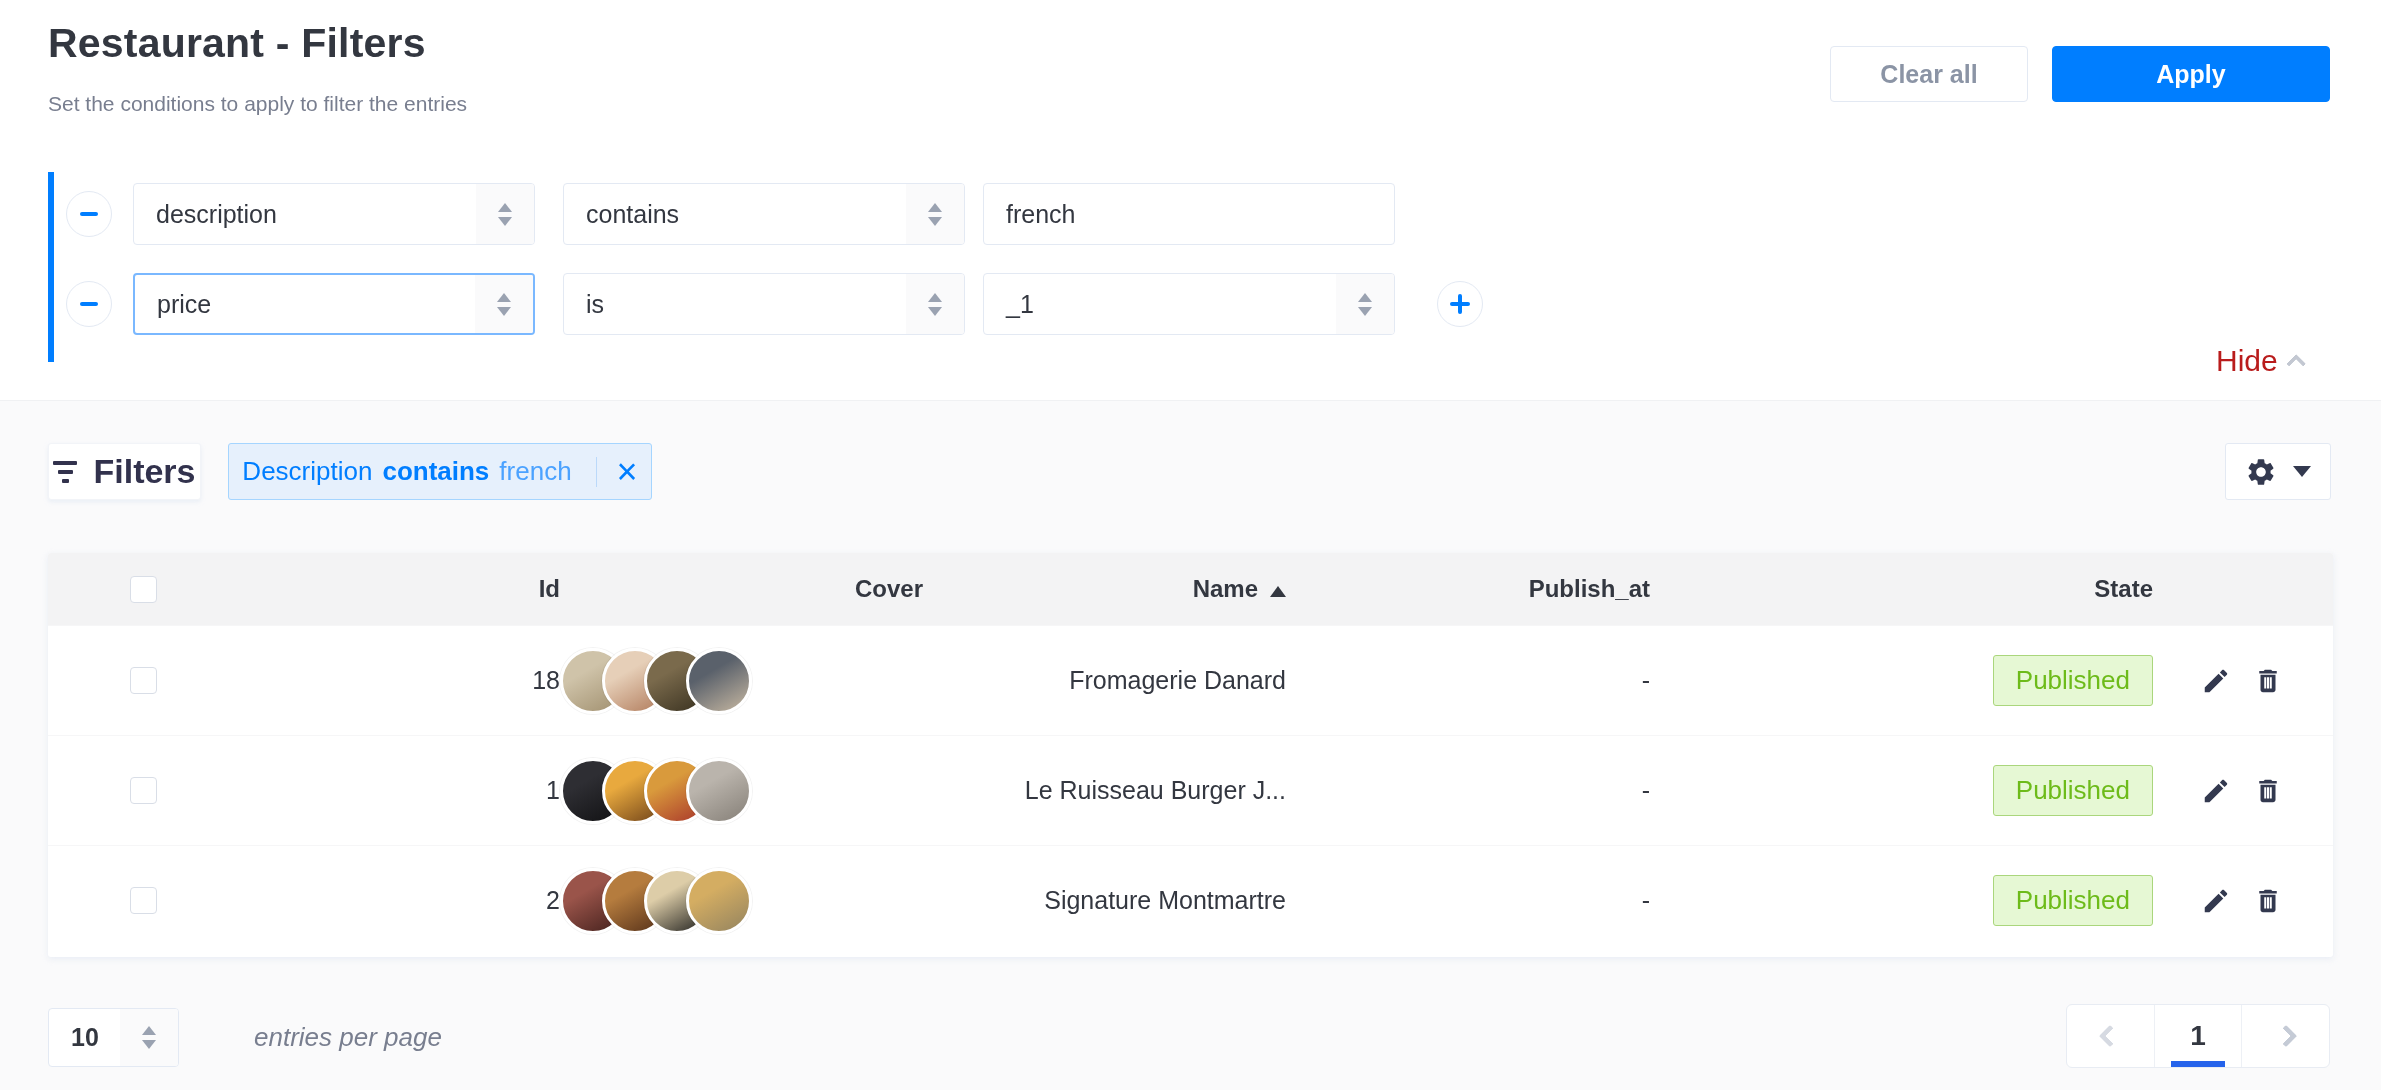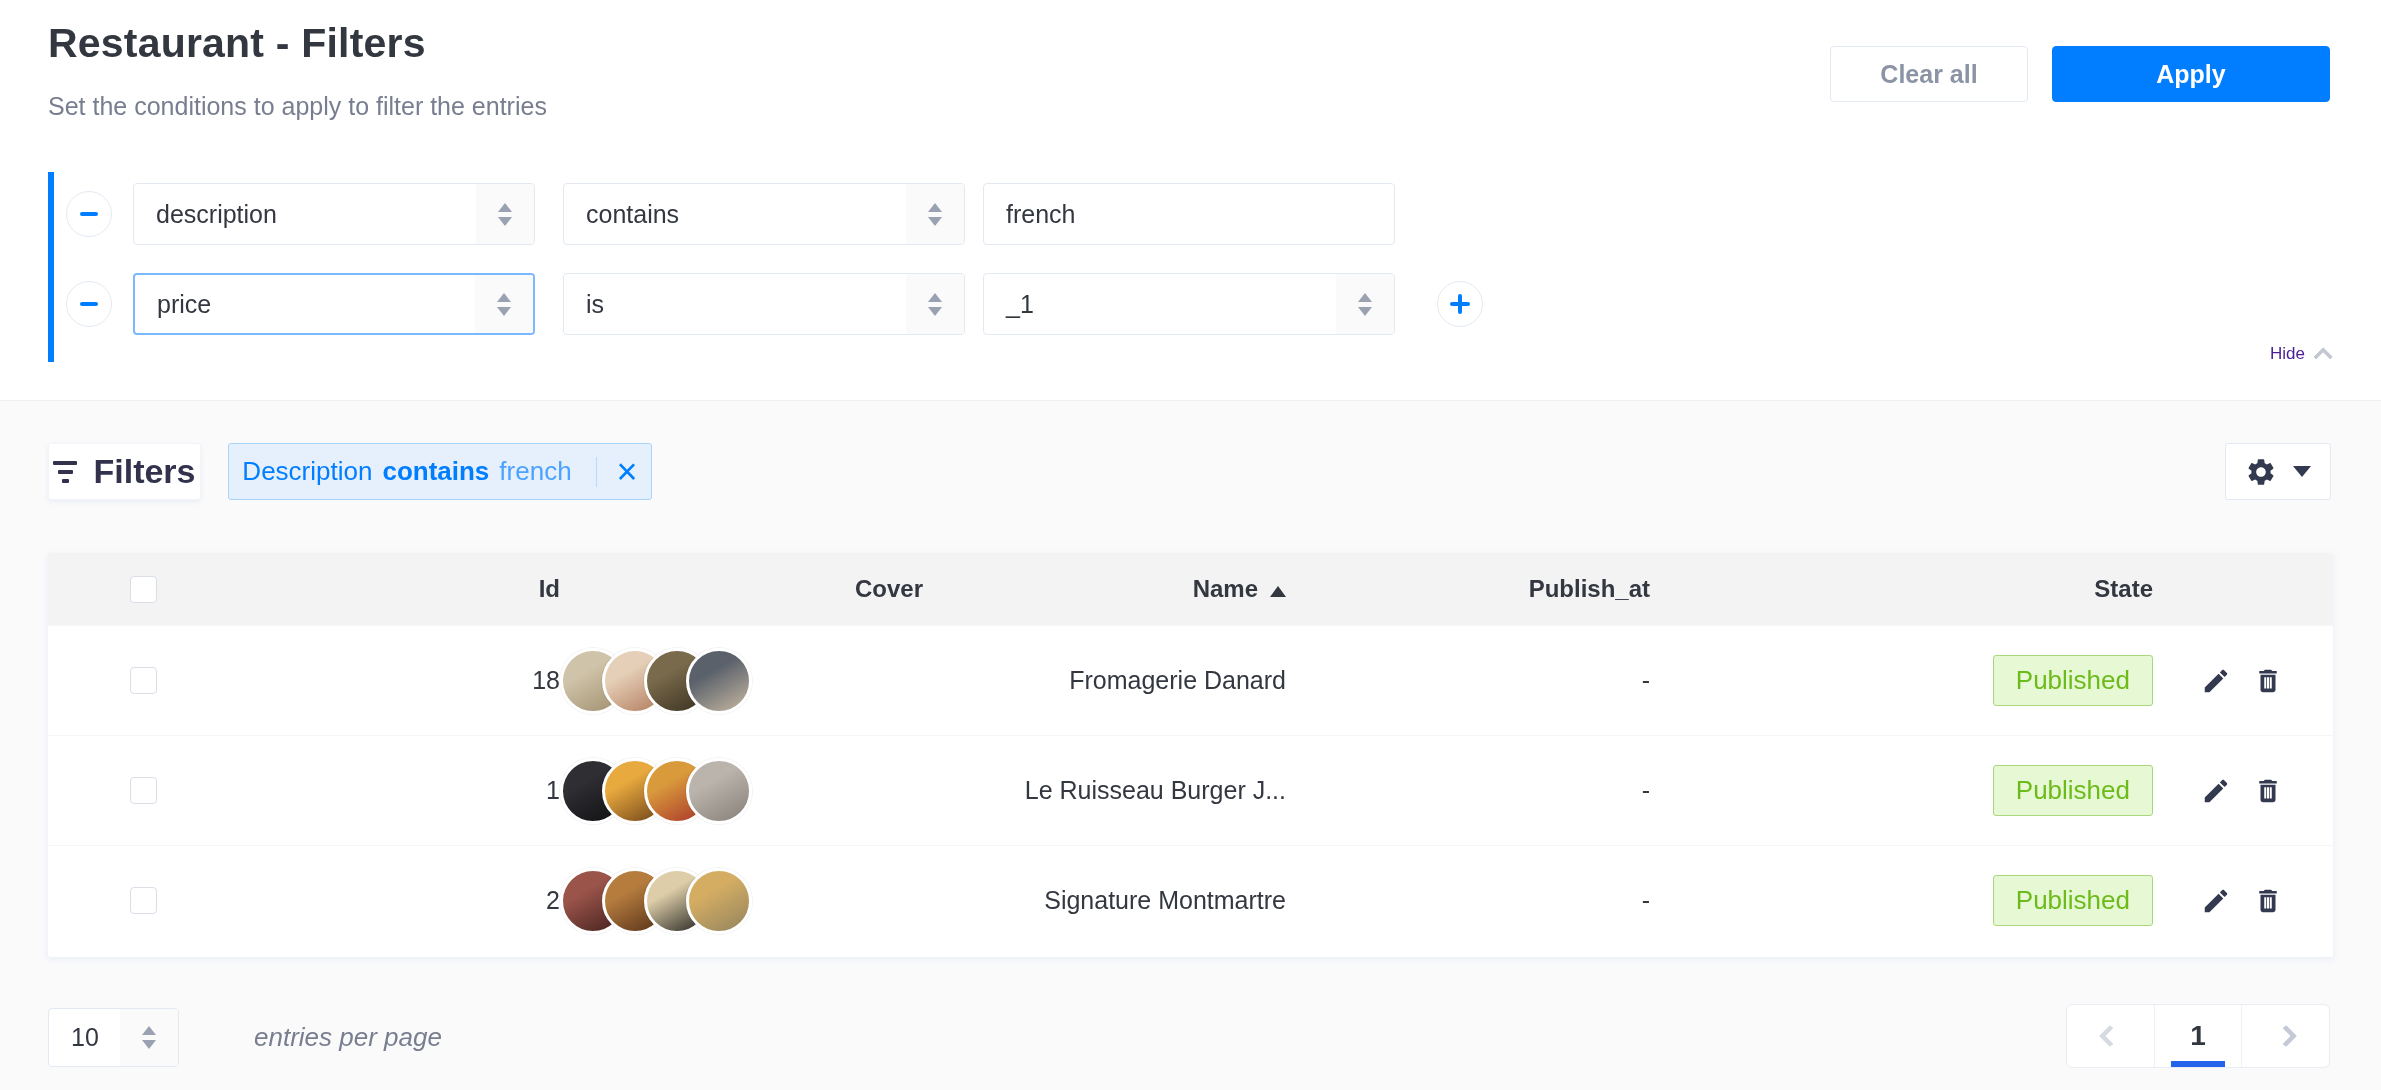--- a/index.html
+++ b/index.html
@@ -4,21 +4,21 @@
 <style>
   * { margin:0; padding:0; box-sizing:border-box; }
   html,body { background:#fff; }
   #app {
     position:relative; width:2381px; height:1090px; overflow:hidden;
     font-family:"Liberation Sans","DejaVu Sans",sans-serif; color:#333740;
   }
   
   .top-section { position:absolute; left:0; top:0; width:2381px; height:400px; background:#fff; }
   .page-title { position:absolute; left:48px; top:20px; font-size:41px; font-weight:700; color:#333740; letter-spacing:.2px; }
-  .page-subtitle { position:absolute; left:48px; top:92px; font-size:25px; color:#787E8F; }
+  .page-subtitle { position:absolute; left:48px; top:92px; font-size:21px; color:#787E8F; }
   .btn { position:absolute; top:46px; height:56px; border-radius:4px; font-size:25px; font-weight:700;
          display:flex; align-items:center; justify-content:center; cursor:pointer; }
   .btn-clear { left:1830px; width:198px; background:#fff; border:1px solid #E3E9F3; color:#8B94A5; }
   .btn-apply { left:2052px; width:278px; background:#007EFF; border:1px solid #007EFF; color:#fff; }
 
   
   .blue-bar { position:absolute; left:48px; top:172px; width:6px; height:190px; background:#007EFF; }
   .circle-btn { position:absolute; width:46px; height:46px; border-radius:50%; background:#fff;
                 border:1px solid #E3E9F3; display:flex; align-items:center; justify-content:center; cursor:pointer; }
   .minus-glyph { width:18px; height:4px; border-radius:2px; background:#007EFF; }
@@ -28,22 +28,22 @@
   .field { position:absolute; height:62px; background:#fff; border:1px solid #E3E9F3; border-radius:4px;
            display:flex; align-items:center; overflow:hidden; cursor:pointer; }
   .field.focused { border:2px solid #7AB8FF; }
   .field-text { flex:1; padding-left:22px; font-size:25px; color:#333740; white-space:nowrap; }
   .spinner-zone { width:58px; align-self:stretch; background:#FAFAFB; display:flex; flex-direction:column;
                   align-items:center; justify-content:center; gap:5px; }
   .car-up { width:0; height:0; border-left:7px solid transparent; border-right:7px solid transparent; border-bottom:9px solid #9AA2B1; }
   .car-dn { width:0; height:0; border-left:7px solid transparent; border-right:7px solid transparent; border-top:9px solid #9AA2B1; }
   .text-input { position:absolute; height:62px; background:#fff; border:1px solid #E3E9F3; border-radius:4px;
                 font-size:25px; color:#333740; padding-left:22px; font-family:inherit; outline:none; }
-  .hide-link { position:absolute; top:344px; left:2216px; width:117px; display:flex; align-items:center; justify-content:flex-end;
-               gap:14px; font-size:17px; color:#4c1d95; cursor:pointer; }
+  .hide-link { position:absolute; top:344px; left:2216px; width:117px; display:flex; align-items:center; 
+               gap:14px; font-size:30px; color:#b91c1c; cursor:pointer; }
   .chev-up { width:14px; height:14px; border-left:4px solid #C3C8D2; border-top:4px solid #C3C8D2;
              transform:rotate(45deg) translateY(4px); border-radius:1px; }
 
   
   .gray-body { position:absolute; left:0; top:400px; width:2381px; height:690px; background:#FAFAFB; border-top:1px solid #F0F1F3; }
 
   
   .filters-btn { position:absolute; left:48px; top:443px; width:153px; height:57px; background:#fff; border-radius:3px;
                  box-shadow:0 2px 4px rgba(227,233,243,.7); border:1px solid #F2F4F8;
                  display:flex; align-items:center; justify-content:center; gap:16px; cursor:pointer; }
@@ -76,21 +76,21 @@
   .avatar + .avatar { margin-left:-24px; }
   .badge { display:inline-block; padding:9px 22px; font-size:26px; border-radius:3px;
            color:#6DBB1A; background:#E6F8D4; border:1px solid #AAD67C; }
   .actions { display:flex; align-items:center; justify-content:flex-end; gap:22px; padding-right:50px; }
   .icon-btn { width:30px; height:30px; cursor:pointer; display:flex; align-items:center; justify-content:center; }
   .icon-btn svg { width:30px; height:30px; fill:#33394F; }
 
   
   .pagesize { position:absolute; left:48px; top:1008px; width:131px; height:59px; }
   .pagesize .field-inner { width:100%; height:100%; background:#fff; border:1px solid #E3E9F3; border-radius:4px;
-                           display:flex; align-items:center; overflow:hidden; cursor:pointer; }
+                           display:flex; align-items:center; overflow:hidden; cursor:pointer;font-weight:bold; }
   .entries-label { position:absolute; left:222px; top:1022px; font-size:26px; font-style:italic; color:#787E8F;margin-left:32px; }
   .pagination { position:absolute; left:2066px; top:1004px; width:264px; height:64px; background:#fff;
                 border:1px solid #E8ECF3; border-radius:6px; display:flex; overflow:hidden; }
   .page-seg { flex:1; display:flex; align-items:center; justify-content:center; position:relative; cursor:pointer; }
   .page-seg + .page-seg { border-left:1px solid #EDF0F5; }
   .chev { width:16px; height:16px; border-style:solid; border-width:5px 5px 0 0; border-radius:2px; }
   .chev-left  { border-color:#D6DAE2; transform:rotate(-135deg); }
   .chev-right { border-color:#C5CBD6; transform:rotate(45deg); }
   .page-num { font-size:28px; font-weight:700; color:#333740; }
   .page-underline { position:absolute; bottom:0; left:50%; transform:translateX(-50%); width:54px; height:6px; background:#2563EB; }

